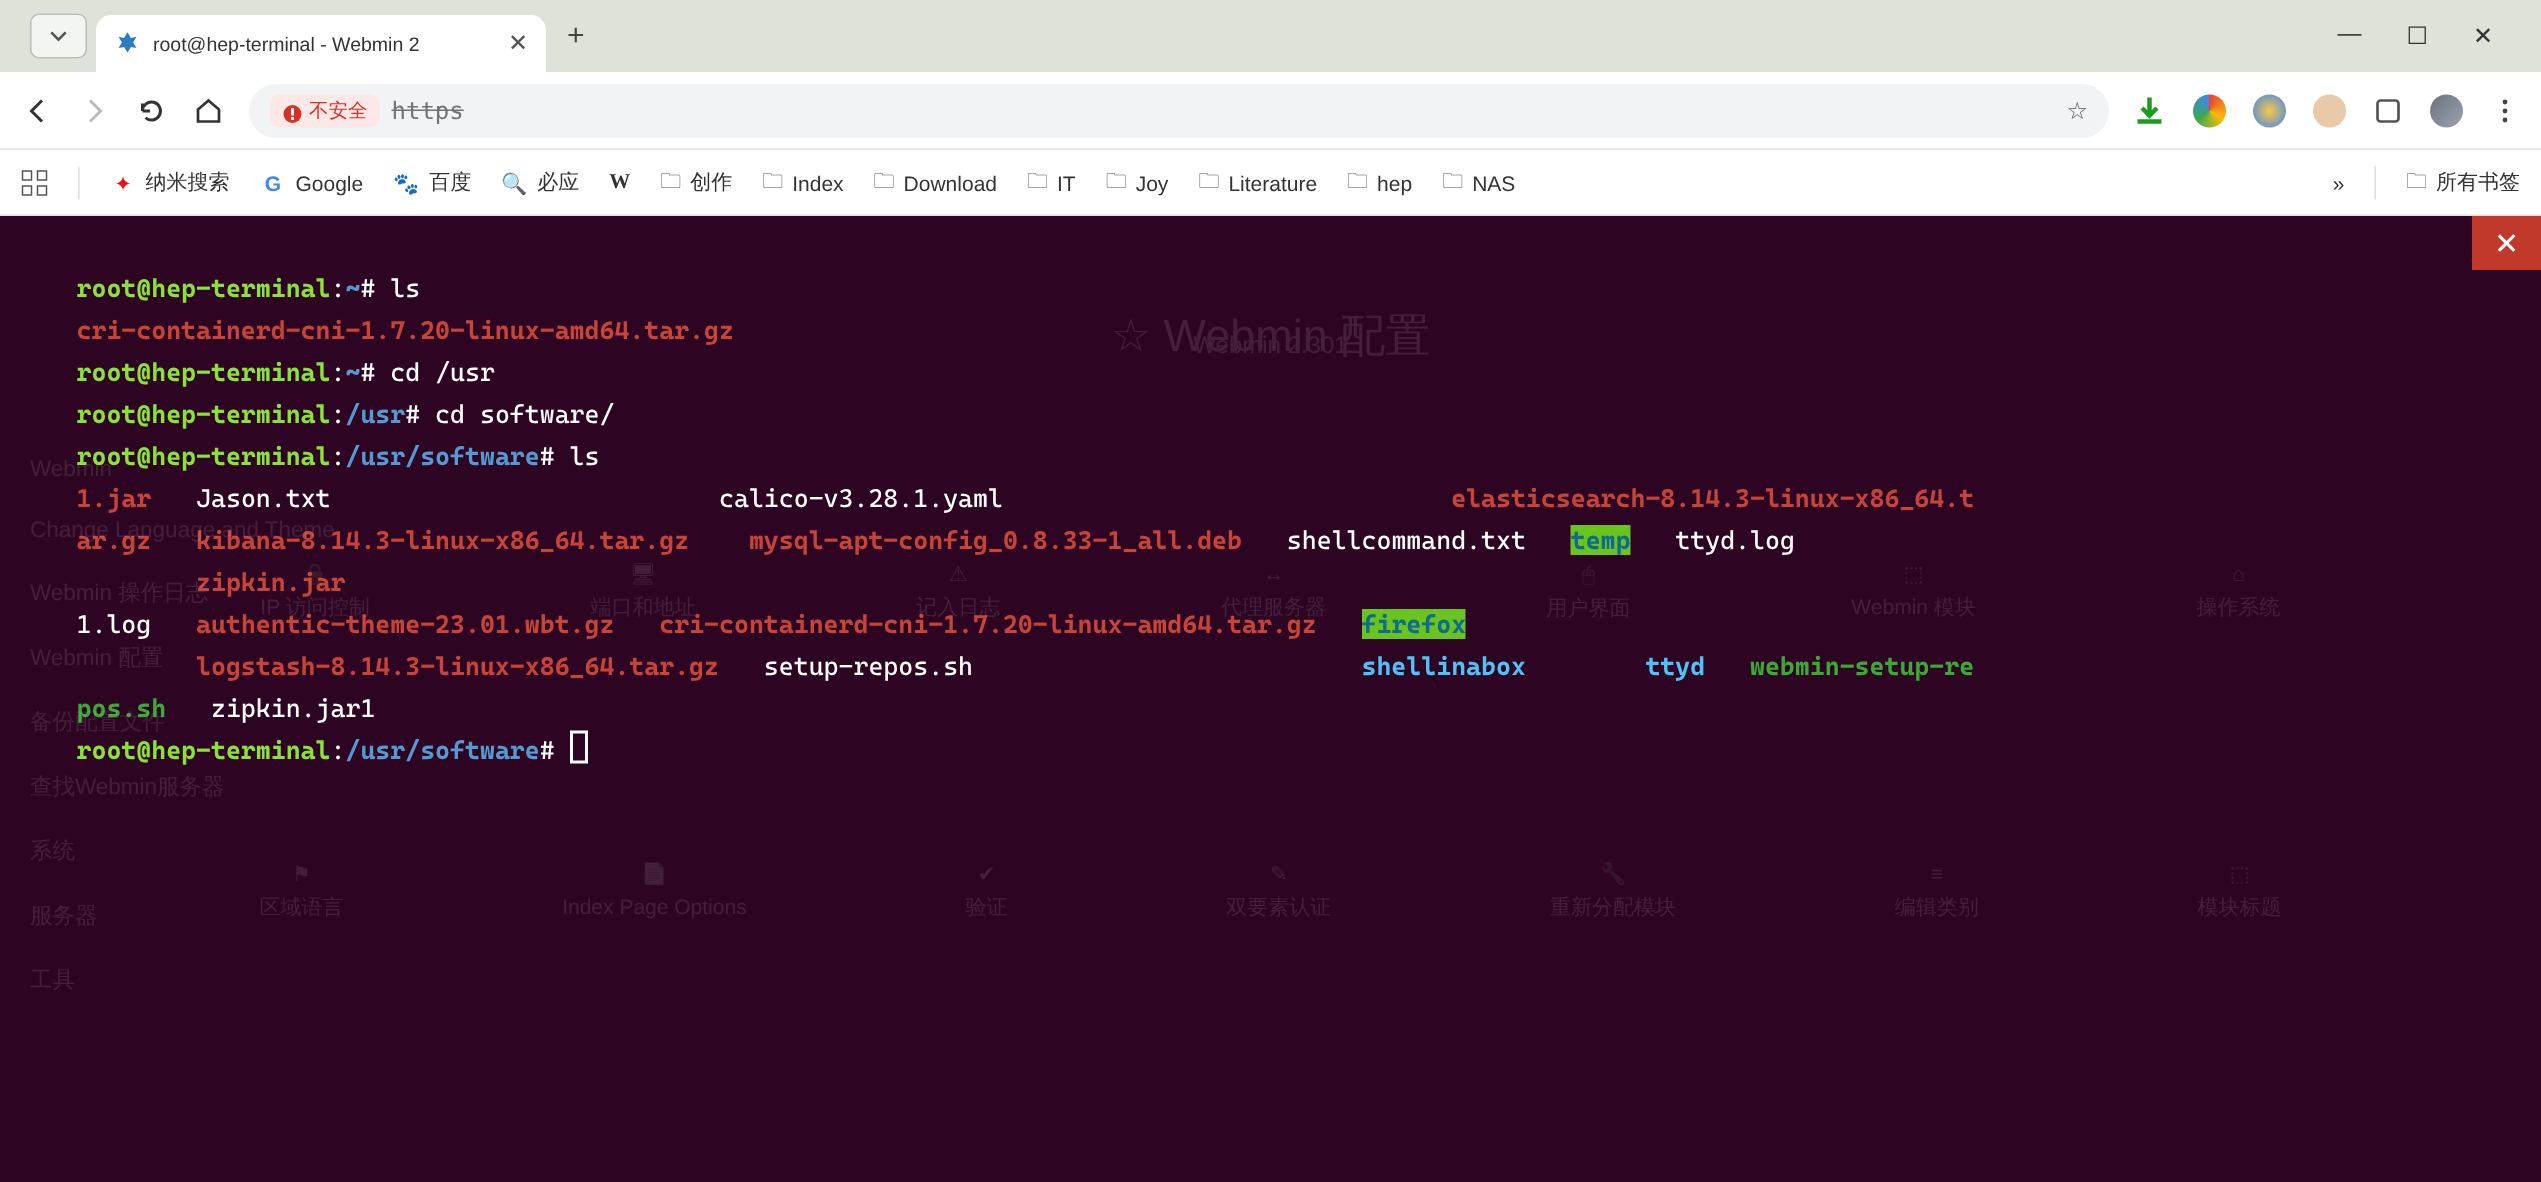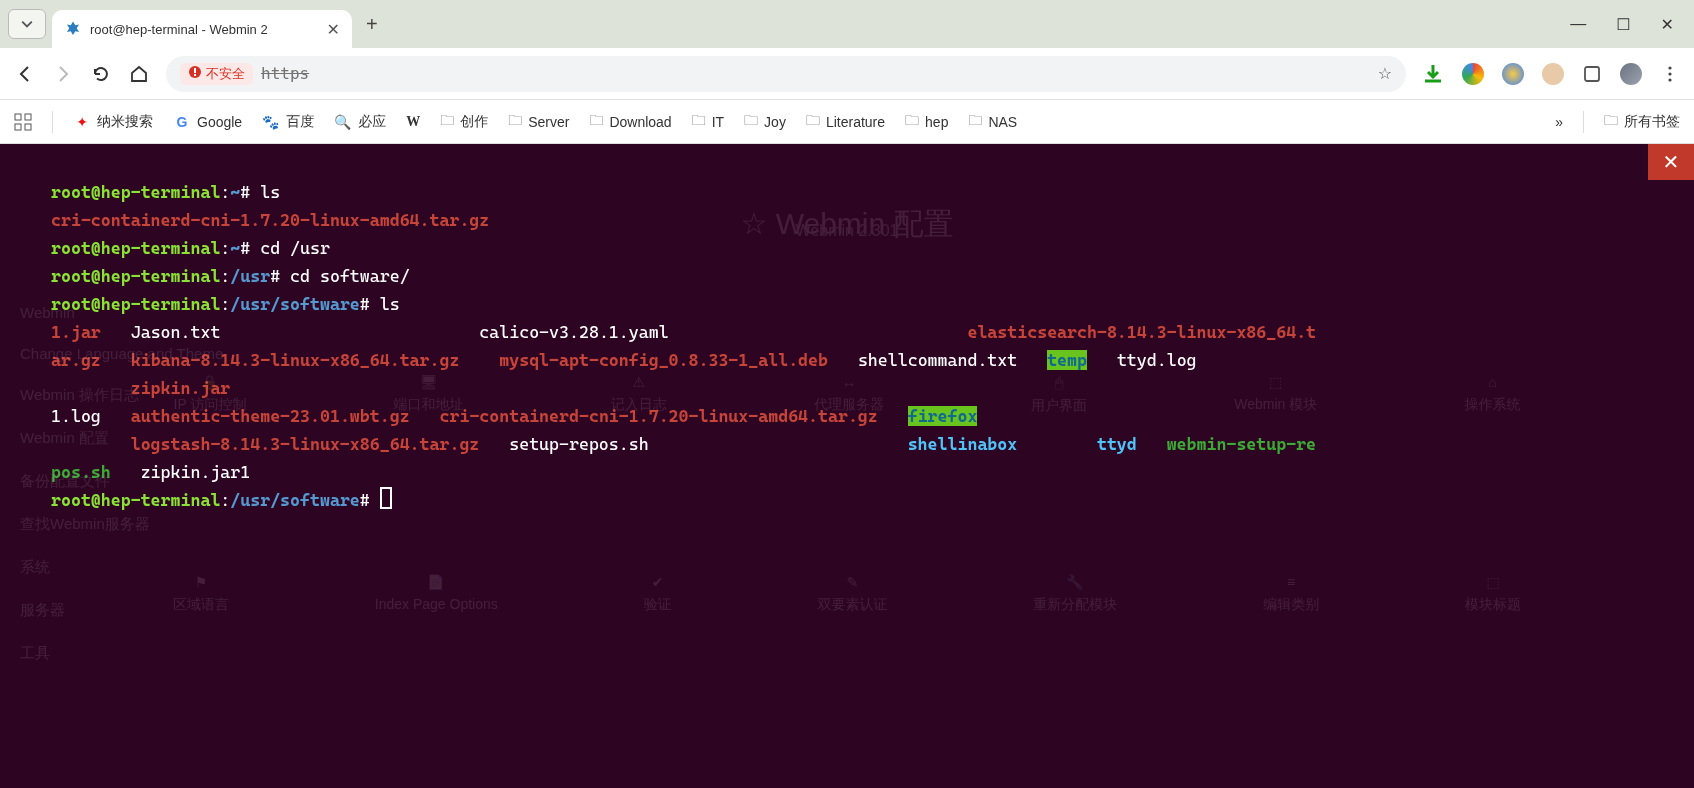--- a/index.html
+++ b/index.html
@@ -1,31 +1,31 @@
 <!DOCTYPE html>
 <html><head>
 <meta charset="utf-8">
 <style>
   * { margin: 0; padding: 0; box-sizing: border-box; }
   body { width: 1694px; height: 788px; font-family: "Segoe UI", Arial, sans-serif; background: #e8ede5; overflow: hidden; position: relative; }
 
-  .titlebar { height: 48px; background: #dde3d8; display: flex; align-items: center; padding: 0 8px; }
+  .titlebar { height: 48px; background: #dde3d8; display: flex; align-items: center; padding: 0 20px; }
   .tab-dropdown { width: 38px; height: 30px; border: 1px solid #bbb; border-radius: 6px; display:flex;align-items:center;justify-content:center;margin-right:6px;background:#f3f5f1;}
   .tab { background: #fff; border-radius: 10px 10px 0 0; height: 38px; display: flex; align-items: center; padding: 0 12px; gap: 8px; min-width: 300px; margin-top:10px;}
   .tab-favicon { width: 18px; height: 18px; color:#2980b9; }
   .tab-title { font-size: 13px; color: #333; flex: 1; white-space: nowrap; overflow: hidden; text-overflow: ellipsis; }
   .tab-close { font-size: 16px; color: #555; }
   .new-tab { font-size: 20px; color: #444; margin-left: 14px; }
   .win-controls { margin-left: auto; display: flex; gap: 30px; padding-right: 12px; color:#333;}
 
   .toolbar { height: 52px; background: #fff; display: flex; align-items: center; padding: 0 14px; gap: 16px; border-bottom: 1px solid #e0e0e0;}
   .nav-btn { width: 22px; height: 22px; display:flex;align-items:center;justify-content:center;color:#444;}
   .nav-btn.disabled{color:#bbb;}
   .addr-bar { flex:1;height:36px;background:#f1f3f4;border-radius:18px;display:flex;align-items:center;padding:0 14px;gap:8px;font-size:16px;}
-  .insecure-badge { display:flex;align-items:flex-start;gap:4px;color:#d93025;background:#fce8e6;padding:2px 8px;border-radius:6px;font-size:13px;}
+  .insecure-badge { display:flex;align-items:flex-end;gap:4px;color:#d93025;background:#fce8e6;padding:2px 8px;border-radius:6px;font-size:13px;}
   .url-proto { color:#737373;text-decoration:line-through;font-family:monospace;}
   .url-rest { color:#3c4043;font-family:monospace;}
   .star { margin-left:auto;color:#555;}
   .ext-icons { display:flex;align-items:center;gap:18px;}
   .ext-icon { width:22px;height:22px;border-radius:50%;}
 
   .bookbar { height: 44px; background:#fff; display:flex;align-items:center;padding:0 14px;gap:20px;border-bottom:1px solid #e0e0e0;font-size:14px;color:#333;}
   .bookbar .sep { width:1px;height:22px;background:#ddd;}
   .bm { display:flex;align-items:center;gap:6px;cursor:pointer;}
   .bm-icon{width:18px;height:18px;display:flex;align-items:center;justify-content:center;}
@@ -159,21 +159,21 @@
     </span>
   <span class="bm">
       <span style="font-family:serif;font-weight:bold;">W</span>
     </span>
   <span class="bm">
       <span class="folder">🗀</span>
       <span>创作</span>
     </span>
   <span class="bm">
       <span class="folder">🗀</span>
-      <span>Server</span>
+      <span>Index</span>
     </span>
   <span class="bm">
       <span class="folder">🗀</span>
       <span>Download</span>
     </span>
   <span class="bm">
       <span class="folder">🗀</span>
       <span>IT</span>
     </span>
   <span class="bm">

